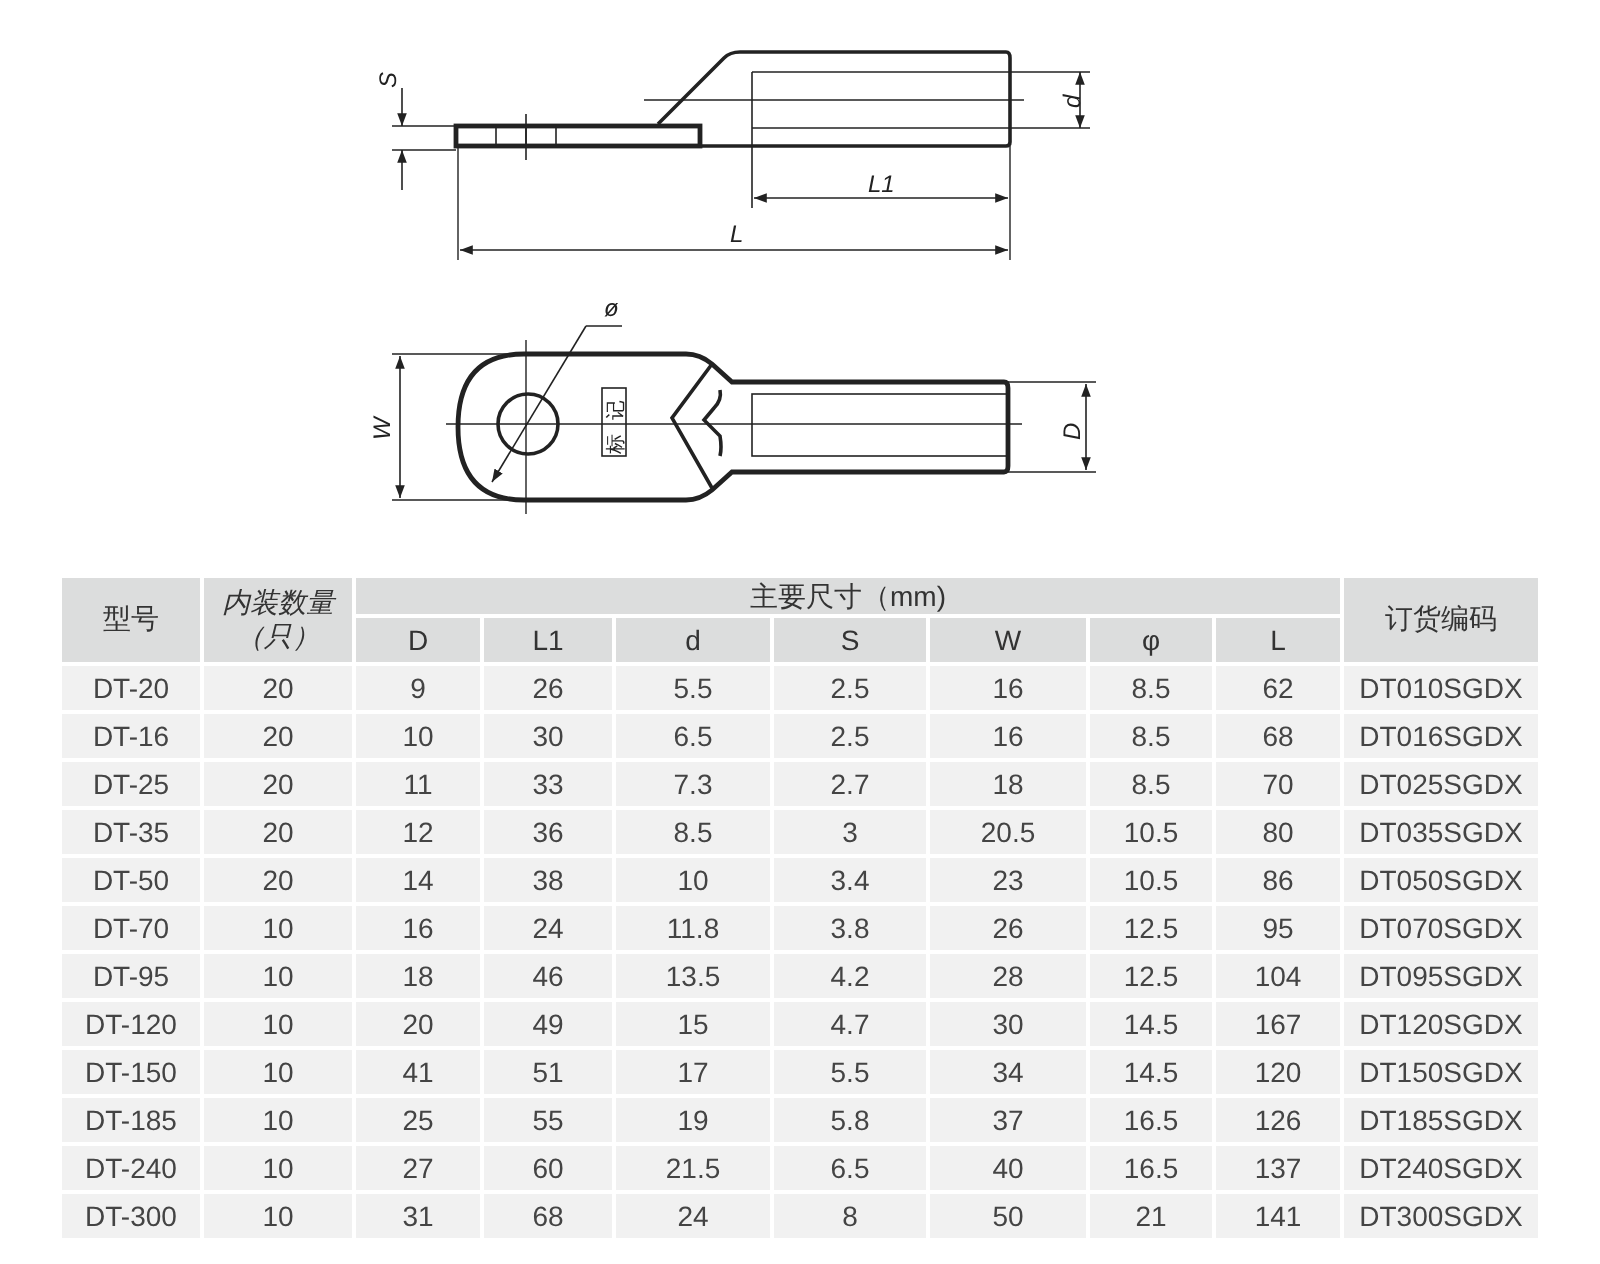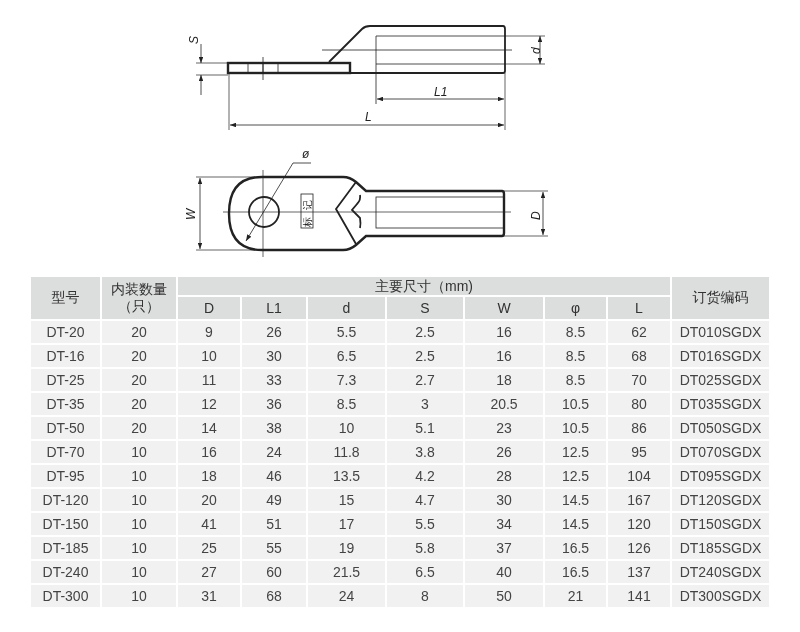--- a/index.html
+++ b/index.html
@@ -1,27 +1,27 @@
 <!DOCTYPE html>
 <html><head>
 <meta charset="utf-8">
 <style>
   html, body { margin: 0; padding: 0; background: #ffffff; }
   body { width: 800px; height: 632px; position: relative; overflow: hidden;
          font-family: "Liberation Sans", "DejaVu Sans", sans-serif; color: #3a3a3a; }
   .drawing { position: absolute; left: 0; top: 0; width: 800px; height: 270px; }
-  .spec-table { position: absolute; left: 31px; top: 277px; border-collapse: separate;
+  .spec-table { position: absolute; left: 31px; top: 289px; border-collapse: separate;
                 border-spacing: 2px; margin-left: -2px; margin-top: -2px; }
   .spec-table th, .spec-table td { padding: 0; text-align: center; font-weight: normal; }
   .spec-table th { background: #dcdddd; color: #333; font-size: 14px; }
   .spec-table td { background: #f1f1f1; color: #444; font-size: 14px; height: 22px; line-height: 22px; }
   .spec-table th.hdr-top { height: 18px; line-height: 18px; margin-top: 36px; }
   .spec-table th.hdr-sub { height: 22px; line-height: 22px; }
   .spec-table th.span2 { line-height: 17px; }
-  .col-model { width: 69px; } .col-qty { width: 74px; }
+  .col-model { width: 69px; } .col-qty { width: 74px; font-style: italic; }
   .col-D { width: 62px; } .col-L1 { width: 64px; } .col-d { width: 77px; }
   .col-S { width: 76px; } .col-W { width: 78px; } .col-phi { width: 61px; }
   .col-L { width: 62px; } .col-code { width: 97px; }
 </style>
 </head>
 <body>
 
 <svg class="drawing" viewBox="0 0 800 270" xmlns="http://www.w3.org/2000/svg">
   <defs>
     <marker id="arr" markerWidth="8" markerHeight="6" refX="8" refY="3" orient="auto-start-reverse">
@@ -167,21 +167,21 @@
         <td>10.5</td>
         <td>80</td>
         <td>DT035SGDX</td>
       </tr>
       <tr>
         <td>DT-50</td>
         <td>20</td>
         <td>14</td>
         <td>38</td>
         <td>10</td>
-        <td>5.1</td>
+        <td>3.4</td>
         <td>23</td>
         <td>10.5</td>
         <td>86</td>
         <td>DT050SGDX</td>
       </tr>
       <tr>
         <td>DT-70</td>
         <td>10</td>
         <td>16</td>
         <td>24</td>

